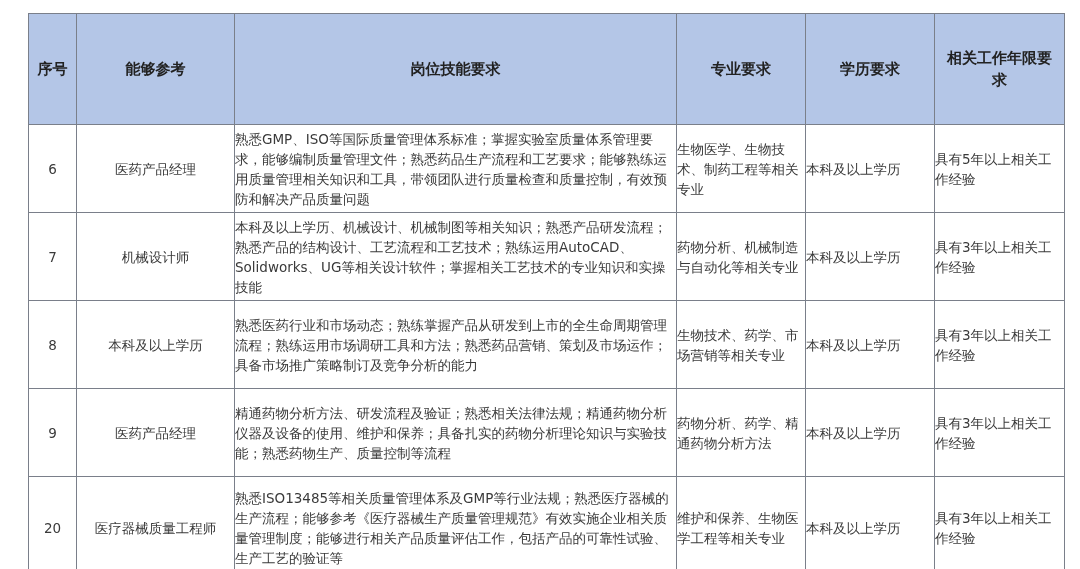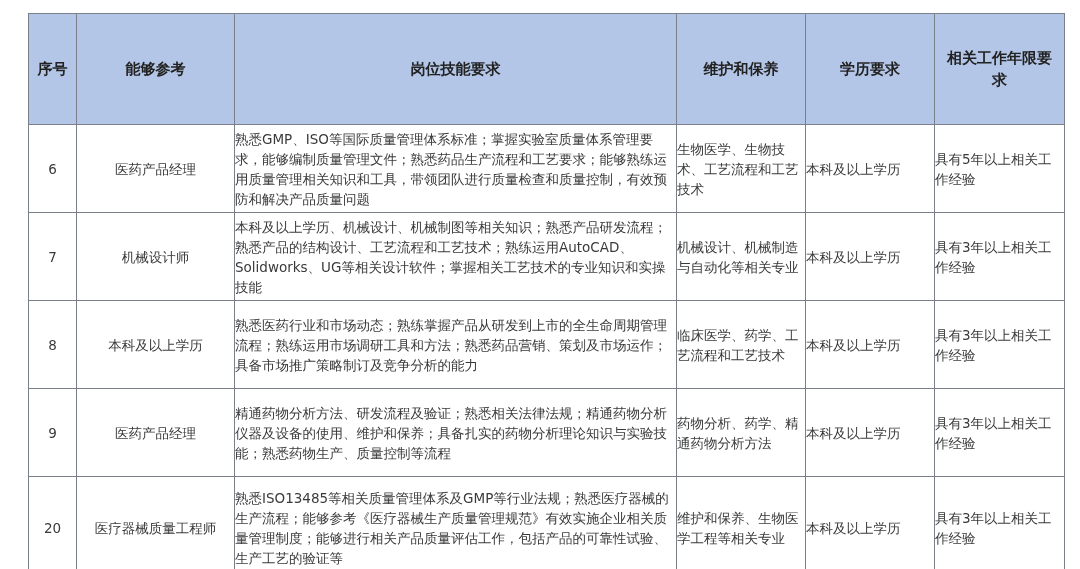--- a/index.html
+++ b/index.html
@@ -26,47 +26,47 @@
       <col style="width:442px">
     <col style="width:129px">
       <col style="width:129px">
       <col style="width:130px">
   </colgroup>
   <thead>
     <tr>
       <th>序号</th>
       <th>能够参考</th>
       <th>岗位技能要求</th>
-      <th>维护和保养</th>
+      <th>专业要求</th>
       <th>学历要求</th>
       <th style="padding:12px 8px;">相关工作年限要求</th>
     </tr>
   </thead>
   <tbody>
     <tr class="r">
       <td class="c">6</td>
       <td class="c">医药产品经理</td>
       <td class="l">熟悉GMP、ISO等国际质量管理体系标准；掌握实验室质量体系管理要求，能够编制质量管理文件；熟悉药品生产流程和工艺要求；能够熟练运用质量管理相关知识和工具，带领团队进行质量检查和质量控制，有效预防和解决产品质量问题</td>
-      <td class="l">生物医学、生物技术、工艺流程和工艺技术</td>
+      <td class="l">生物医学、生物技术、制药工程等相关专业</td>
       <td class="l">本科及以上学历</td>
       <td class="l">具有5年以上相关工作经验</td>
     </tr>
     <tr class="r">
       <td class="c">7</td>
       <td class="c">机械设计师</td>
       <td class="l">本科及以上学历、机械设计、机械制图等相关知识；熟悉产品研发流程；熟悉产品的结构设计、工艺流程和工艺技术；熟练运用AutoCAD、Solidworks、UG等相关设计软件；掌握相关工艺技术的专业知识和实操技能</td>
-      <td class="l">机械设计、机械制造与自动化等相关专业</td>
+      <td class="l">药物分析、机械制造与自动化等相关专业</td>
       <td class="l">本科及以上学历</td>
       <td class="l">具有3年以上相关工作经验</td>
     </tr>
     <tr class="r">
       <td class="c">8</td>
       <td class="c">本科及以上学历</td>
       <td class="l">熟悉医药行业和市场动态；熟练掌握产品从研发到上市的全生命周期管理流程；熟练运用市场调研工具和方法；熟悉药品营销、策划及市场运作；具备市场推广策略制订及竞争分析的能力</td>
-      <td class="l">临床医学、药学、工艺流程和工艺技术</td>
+      <td class="l">生物技术、药学、市场营销等相关专业</td>
       <td class="l">本科及以上学历</td>
       <td class="l">具有3年以上相关工作经验</td>
     </tr>
     <tr class="r">
       <td class="c">9</td>
       <td class="c">医药产品经理</td>
       <td class="l">精通药物分析方法、研发流程及验证；熟悉相关法律法规；精通药物分析仪器及设备的使用、维护和保养；具备扎实的药物分析理论知识与实验技能；熟悉药物生产、质量控制等流程</td>
       <td class="l">药物分析、药学、精通药物分析方法</td>
       <td class="l">本科及以上学历</td>
       <td class="l">具有3年以上相关工作经验</td>

